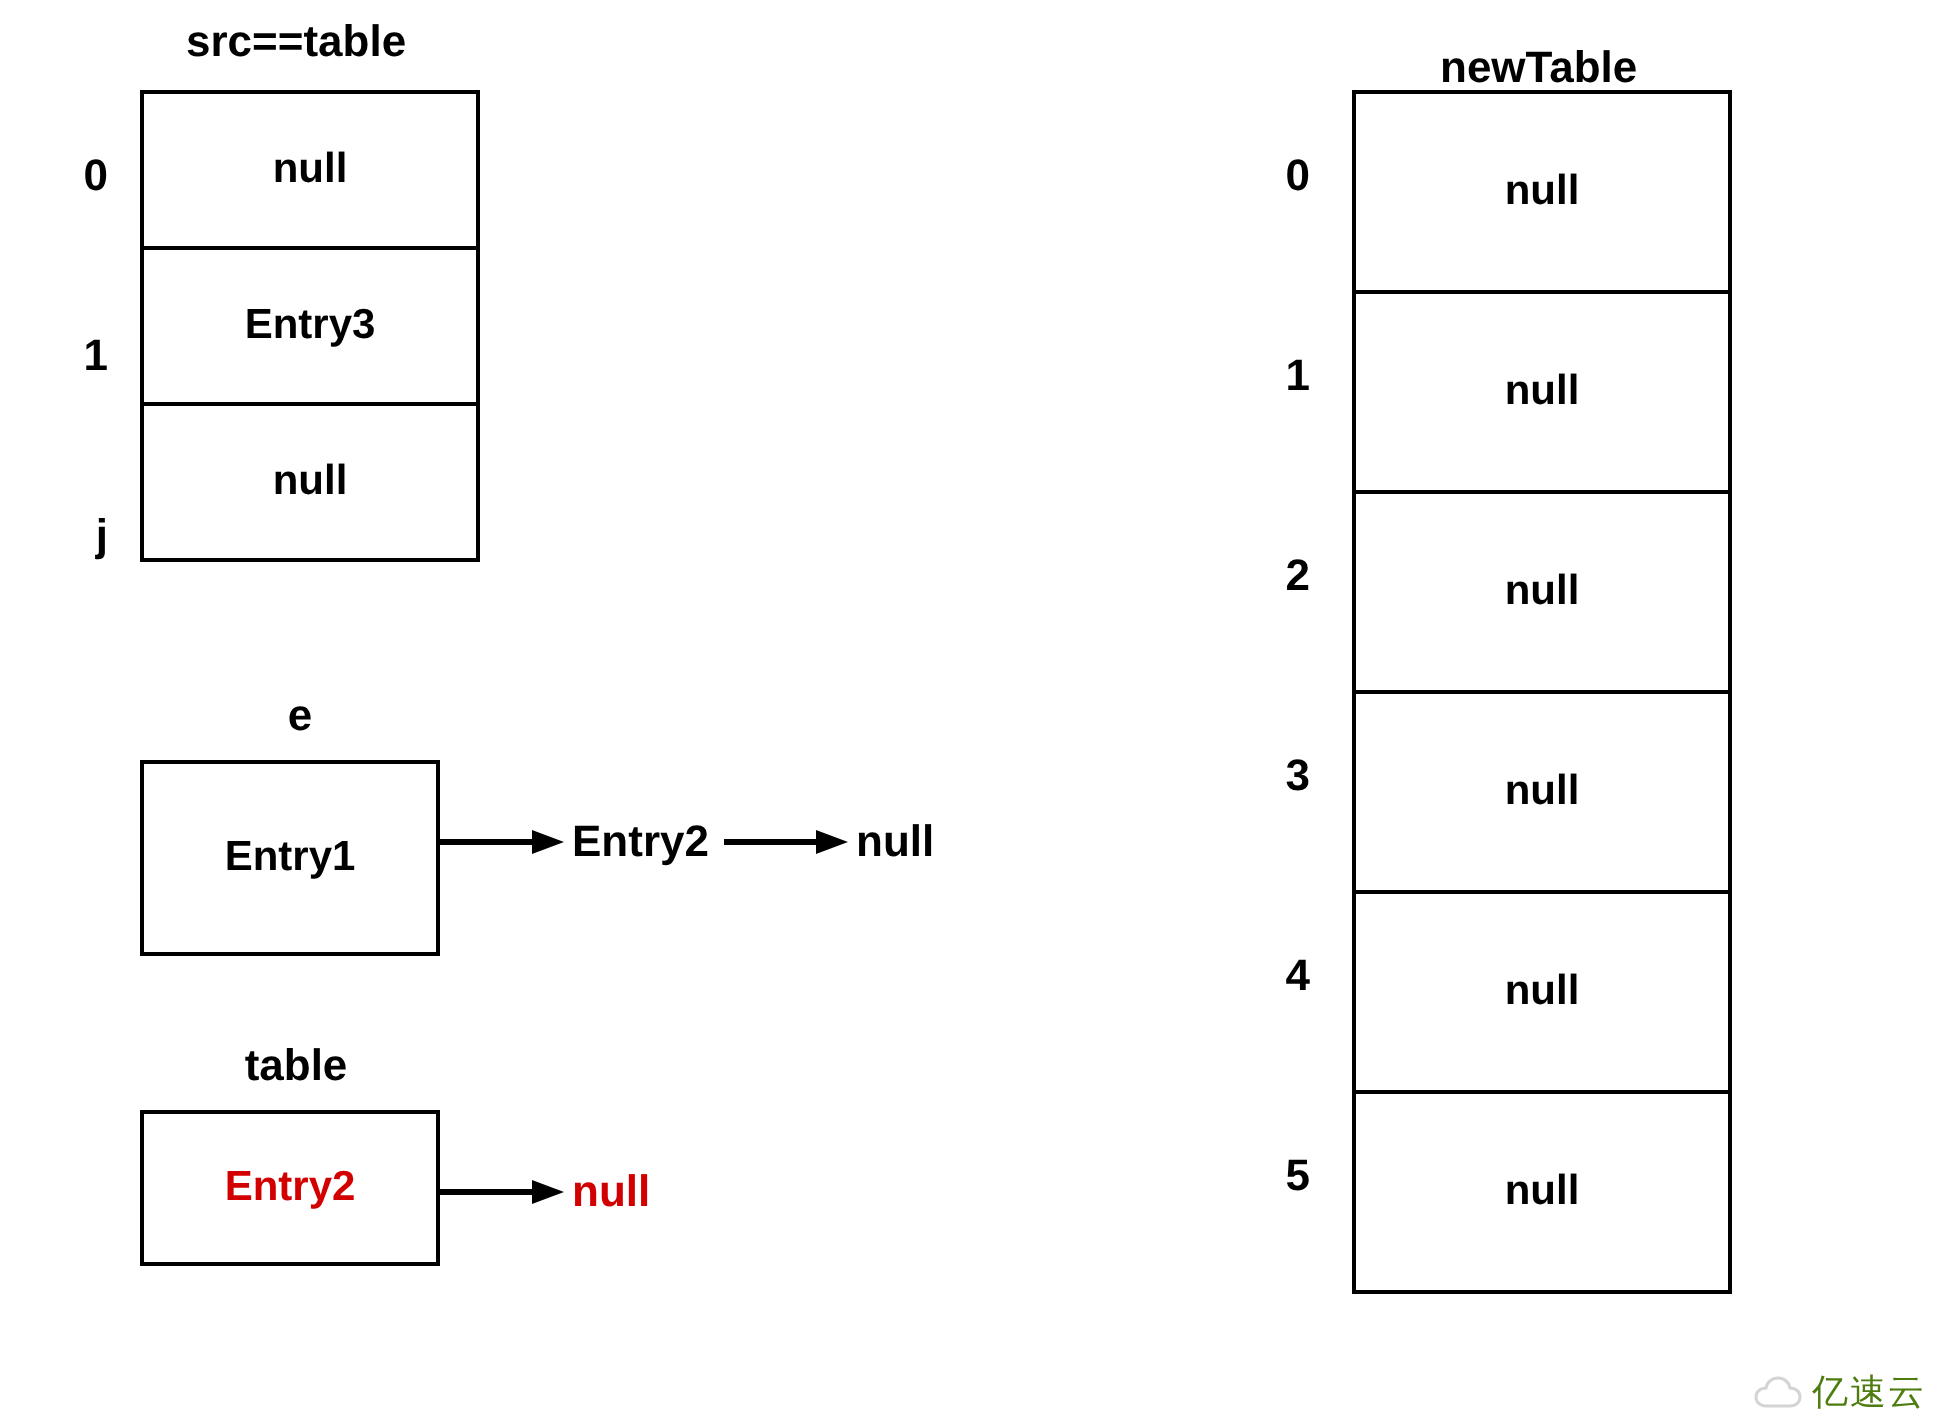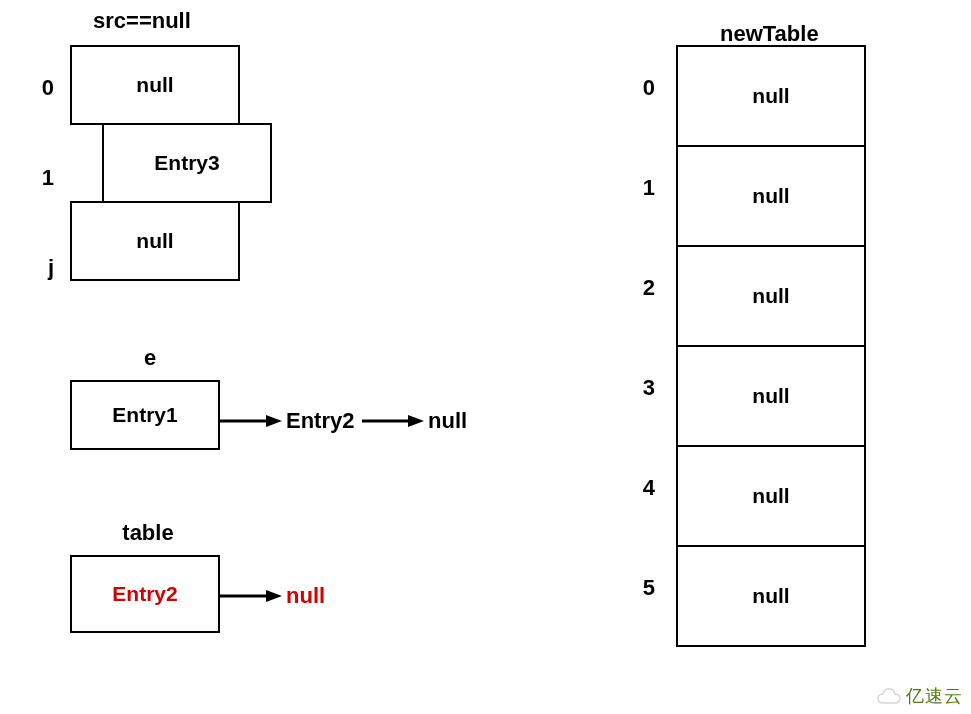--- a/index.html
+++ b/index.html
@@ -65,33 +65,33 @@
     letter-spacing: 1px;
     display: flex;
     align-items: center;
     gap: 4px;
   }
   .wm svg { opacity: 0.6; }
 </style>
 </head>
 <body>
 
-<div class="title" style="left:93px; top:8px;">src==null</div>
+<div class="title" style="left:93px; top:8px;">src==table</div>
 
 <div class="idx" style="left:24px; top:75px;">0</div>
 <div class="idx" style="left:24px; top:165px;">1</div>
 <div class="idx" style="left:24px; top:255px;">j</div>
 
 <div class="cell" style="left:70px; top:45px; width:170px;">null</div>
-<div class="cell" style="left:70px; top:123px; width:170px;margin-left:32px;">Entry3</div>
+<div class="cell" style="left:70px; top:123px; width:170px;">Entry3</div>
 <div class="cell" style="left:70px; top:201px; width:170px;">null</div>
 
 <div class="small-title" style="left:140px; top:345px; width:20px;">e</div>
 
-<div class="cell" style="left:70px; top:380px; width:150px; height:70px;">Entry1</div>
+<div class="cell" style="left:70px; top:380px; width:150px; height:98px;">Entry1</div>
 
 <svg class="arrow" style="left:220px; top:415px;" width="62" height="12">
   <line x1="0" y1="6" x2="46" y2="6" stroke="#000" stroke-width="3"></line>
   <polygon points="46,0 62,6 46,12" fill="#000"></polygon>
 </svg>
 <div class="chain" style="left:286px; top:408px;">Entry2</div>
 
 <svg class="arrow" style="left:362px; top:415px;" width="62" height="12">
   <line x1="0" y1="6" x2="46" y2="6" stroke="#000" stroke-width="3"></line>
   <polygon points="46,0 62,6 46,12" fill="#000"></polygon>

